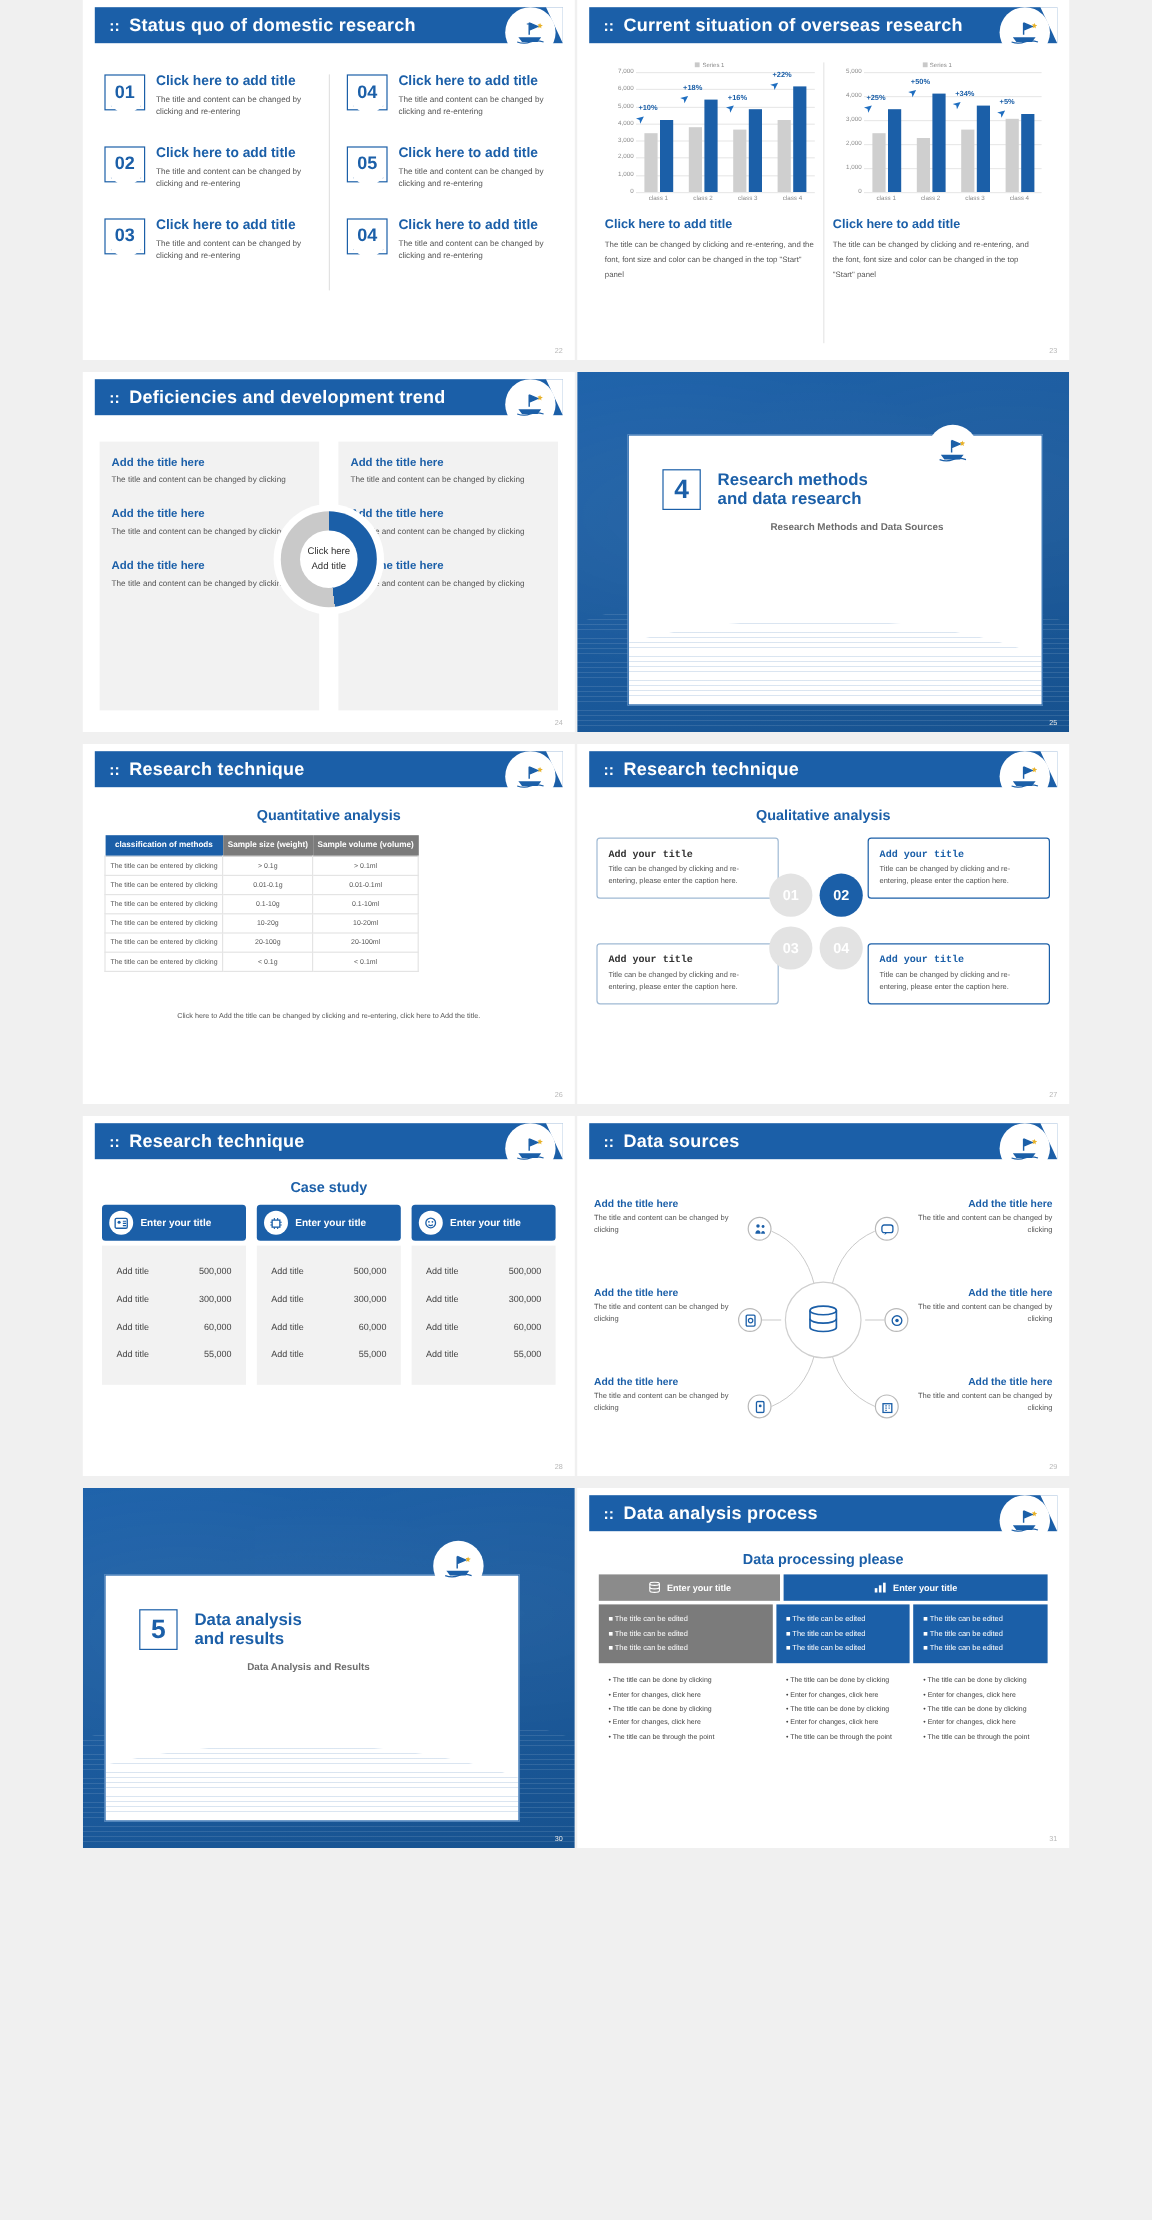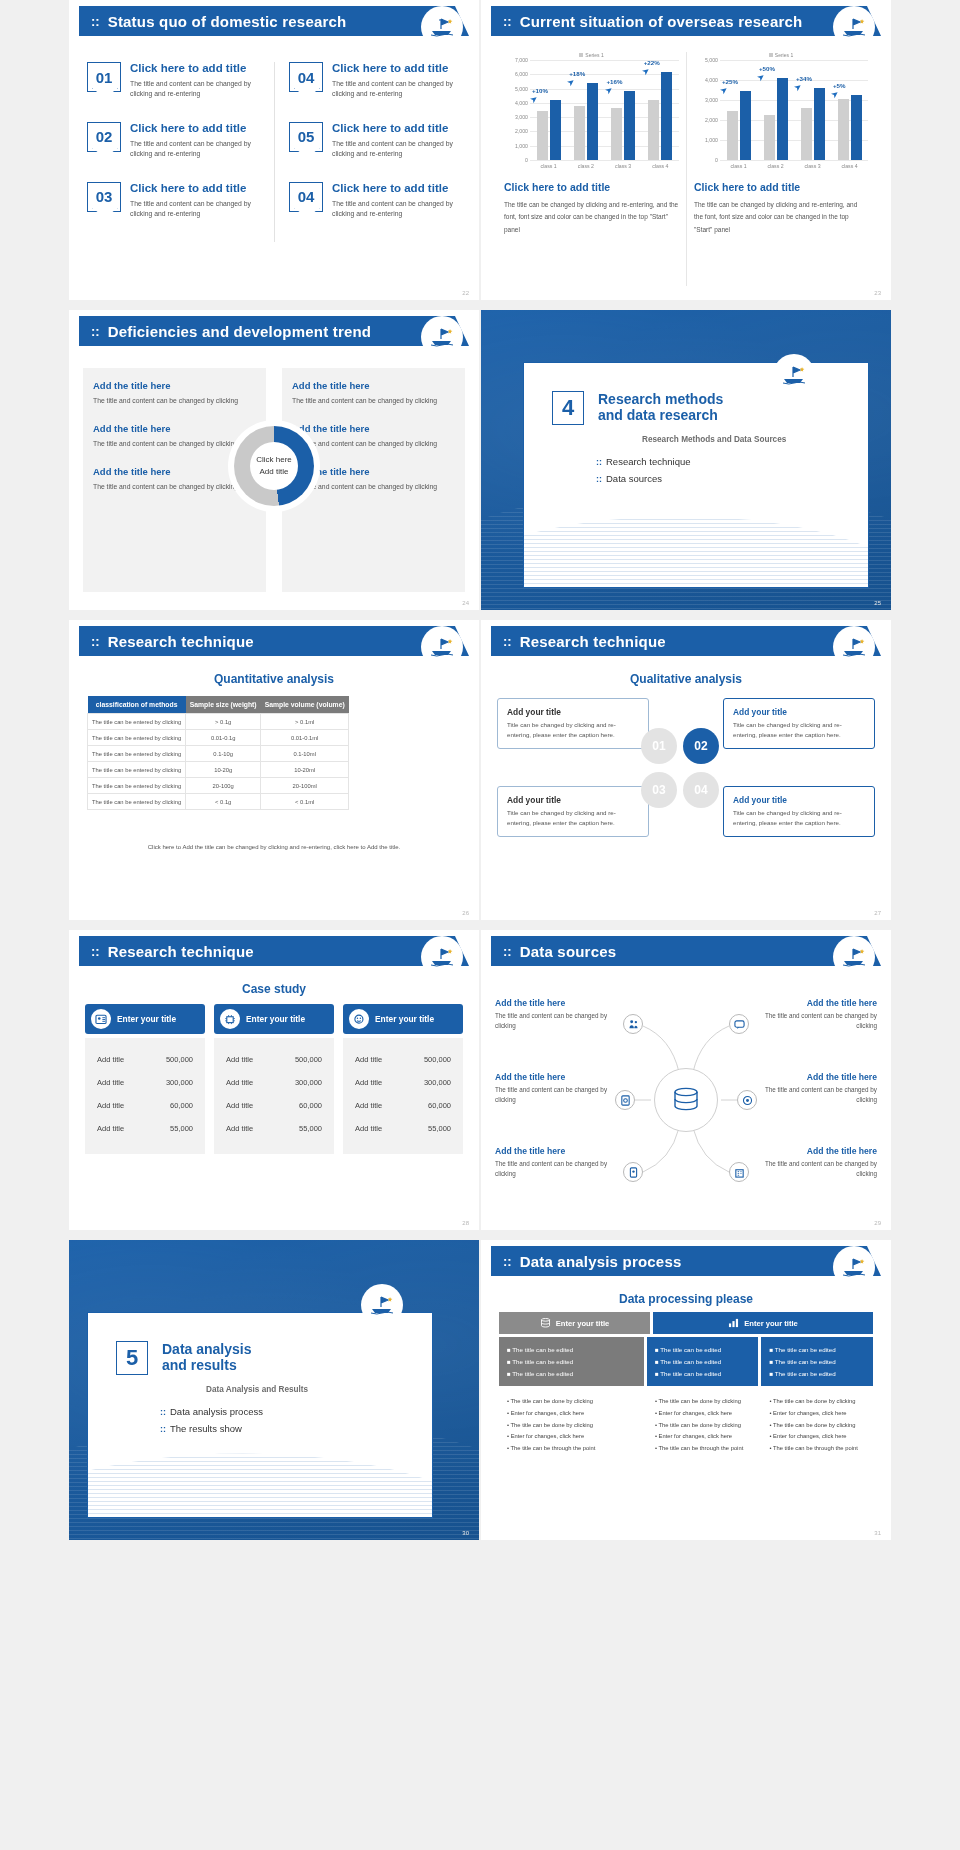--- a/index.html
+++ b/index.html
@@ -163,21 +163,21 @@
   table.q th.c1{background:#1b5fa8;}
   table.q th.c2{background:#7b7b7b;}
   table.q td{font-size:5.8px;color:#555;padding:4.5px 4px;text-align:center;
     border:1px solid #e4e4e4;background:#fff;}
   table.q td.left{text-align:center;}
   .tbfoot{position:absolute;left:18px;right:18px;top:224px;font-size:6px;color:#555;text-align:center;}
   
   .qa{position:absolute;top:74px;left:16px;right:16px;bottom:20px;}
   .qabox{position:absolute;width:152px;border:1px solid #9fb9d4;border-radius:3px;padding:8px 9px;background:#fff;}
   .qabox.b2,.qabox.b4{border-color:#1b5fa8;}
-  .qabox .t{font-size:8.4px;font-weight:bold;color:#333;margin-bottom:3px;}
+  .qabox .t{font-size:8.4px;font-weight:bold;color:#333;margin-bottom:3px;font-family:Liberation Mono, monospace;}
   .qabox.b2 .t,.qabox.b4 .t{color:#1b5fa8;}
   .qabox .d{font-size:6.2px;color:#555;line-height:1.65;}
   .qcirc{position:absolute;width:36px;height:36px;border-radius:50%;
     display:flex;align-items:center;justify-content:center;font-size:12px;font-weight:bold;}
   .qcirc.gr{background:#e3e3e3;color:#fff;}
   .qcirc.bl{background:#1b5fa8;color:#fff;}
   
   .cs{position:absolute;top:74px;left:16px;right:16px;display:flex;gap:9px;}
   .cscol{flex:1;}
   .cshead{background:#1b5fa8;border-radius:3px;display:flex;align-items:center;padding:5px 6px;}
@@ -491,24 +491,20 @@
     <div class="seccard">
       <div class="wave2"></div>
       <div class="secrow">
         <div class="secnum">4</div>
         <div class="sectitle">
           <div>Research methods</div>
           <div>and data research</div>
         </div>
       </div>
       <div class="secsub">Research Methods and Data Sources</div>
-      <div class="seclist">
-        <div><b>::</b><span>Research technique</span></div>
-        <div><b>::</b><span>Data sources</span></div>
-      </div>
     </div>
     <div class="pageno" style="color:#e8e8e8;">25</div>
   </div>
 
   <div class="slide">
     <div class="hdr">
       <span class="dots">::</span>
       <span class="ttl">Research technique</span>
     </div>
     <div class="badge">
@@ -825,24 +821,20 @@
     <div class="seccard" style="left:18px;right:46px;top:72px;">
       <div class="wave2"></div>
       <div class="secrow">
         <div class="secnum">5</div>
         <div class="sectitle">
           <div>Data analysis</div>
           <div>and results</div>
         </div>
       </div>
       <div class="secsub">Data Analysis and Results</div>
-      <div class="seclist">
-        <div><b>::</b><span>Data analysis process</span></div>
-        <div><b>::</b><span>The results show</span></div>
-      </div>
     </div>
     <div class="pageno" style="color:#e8e8e8;">30</div>
   </div>
 
   <div class="slide">
     <div class="hdr">
       <span class="dots">::</span>
       <span class="ttl">Data analysis process</span>
     </div>
     <div class="badge">

